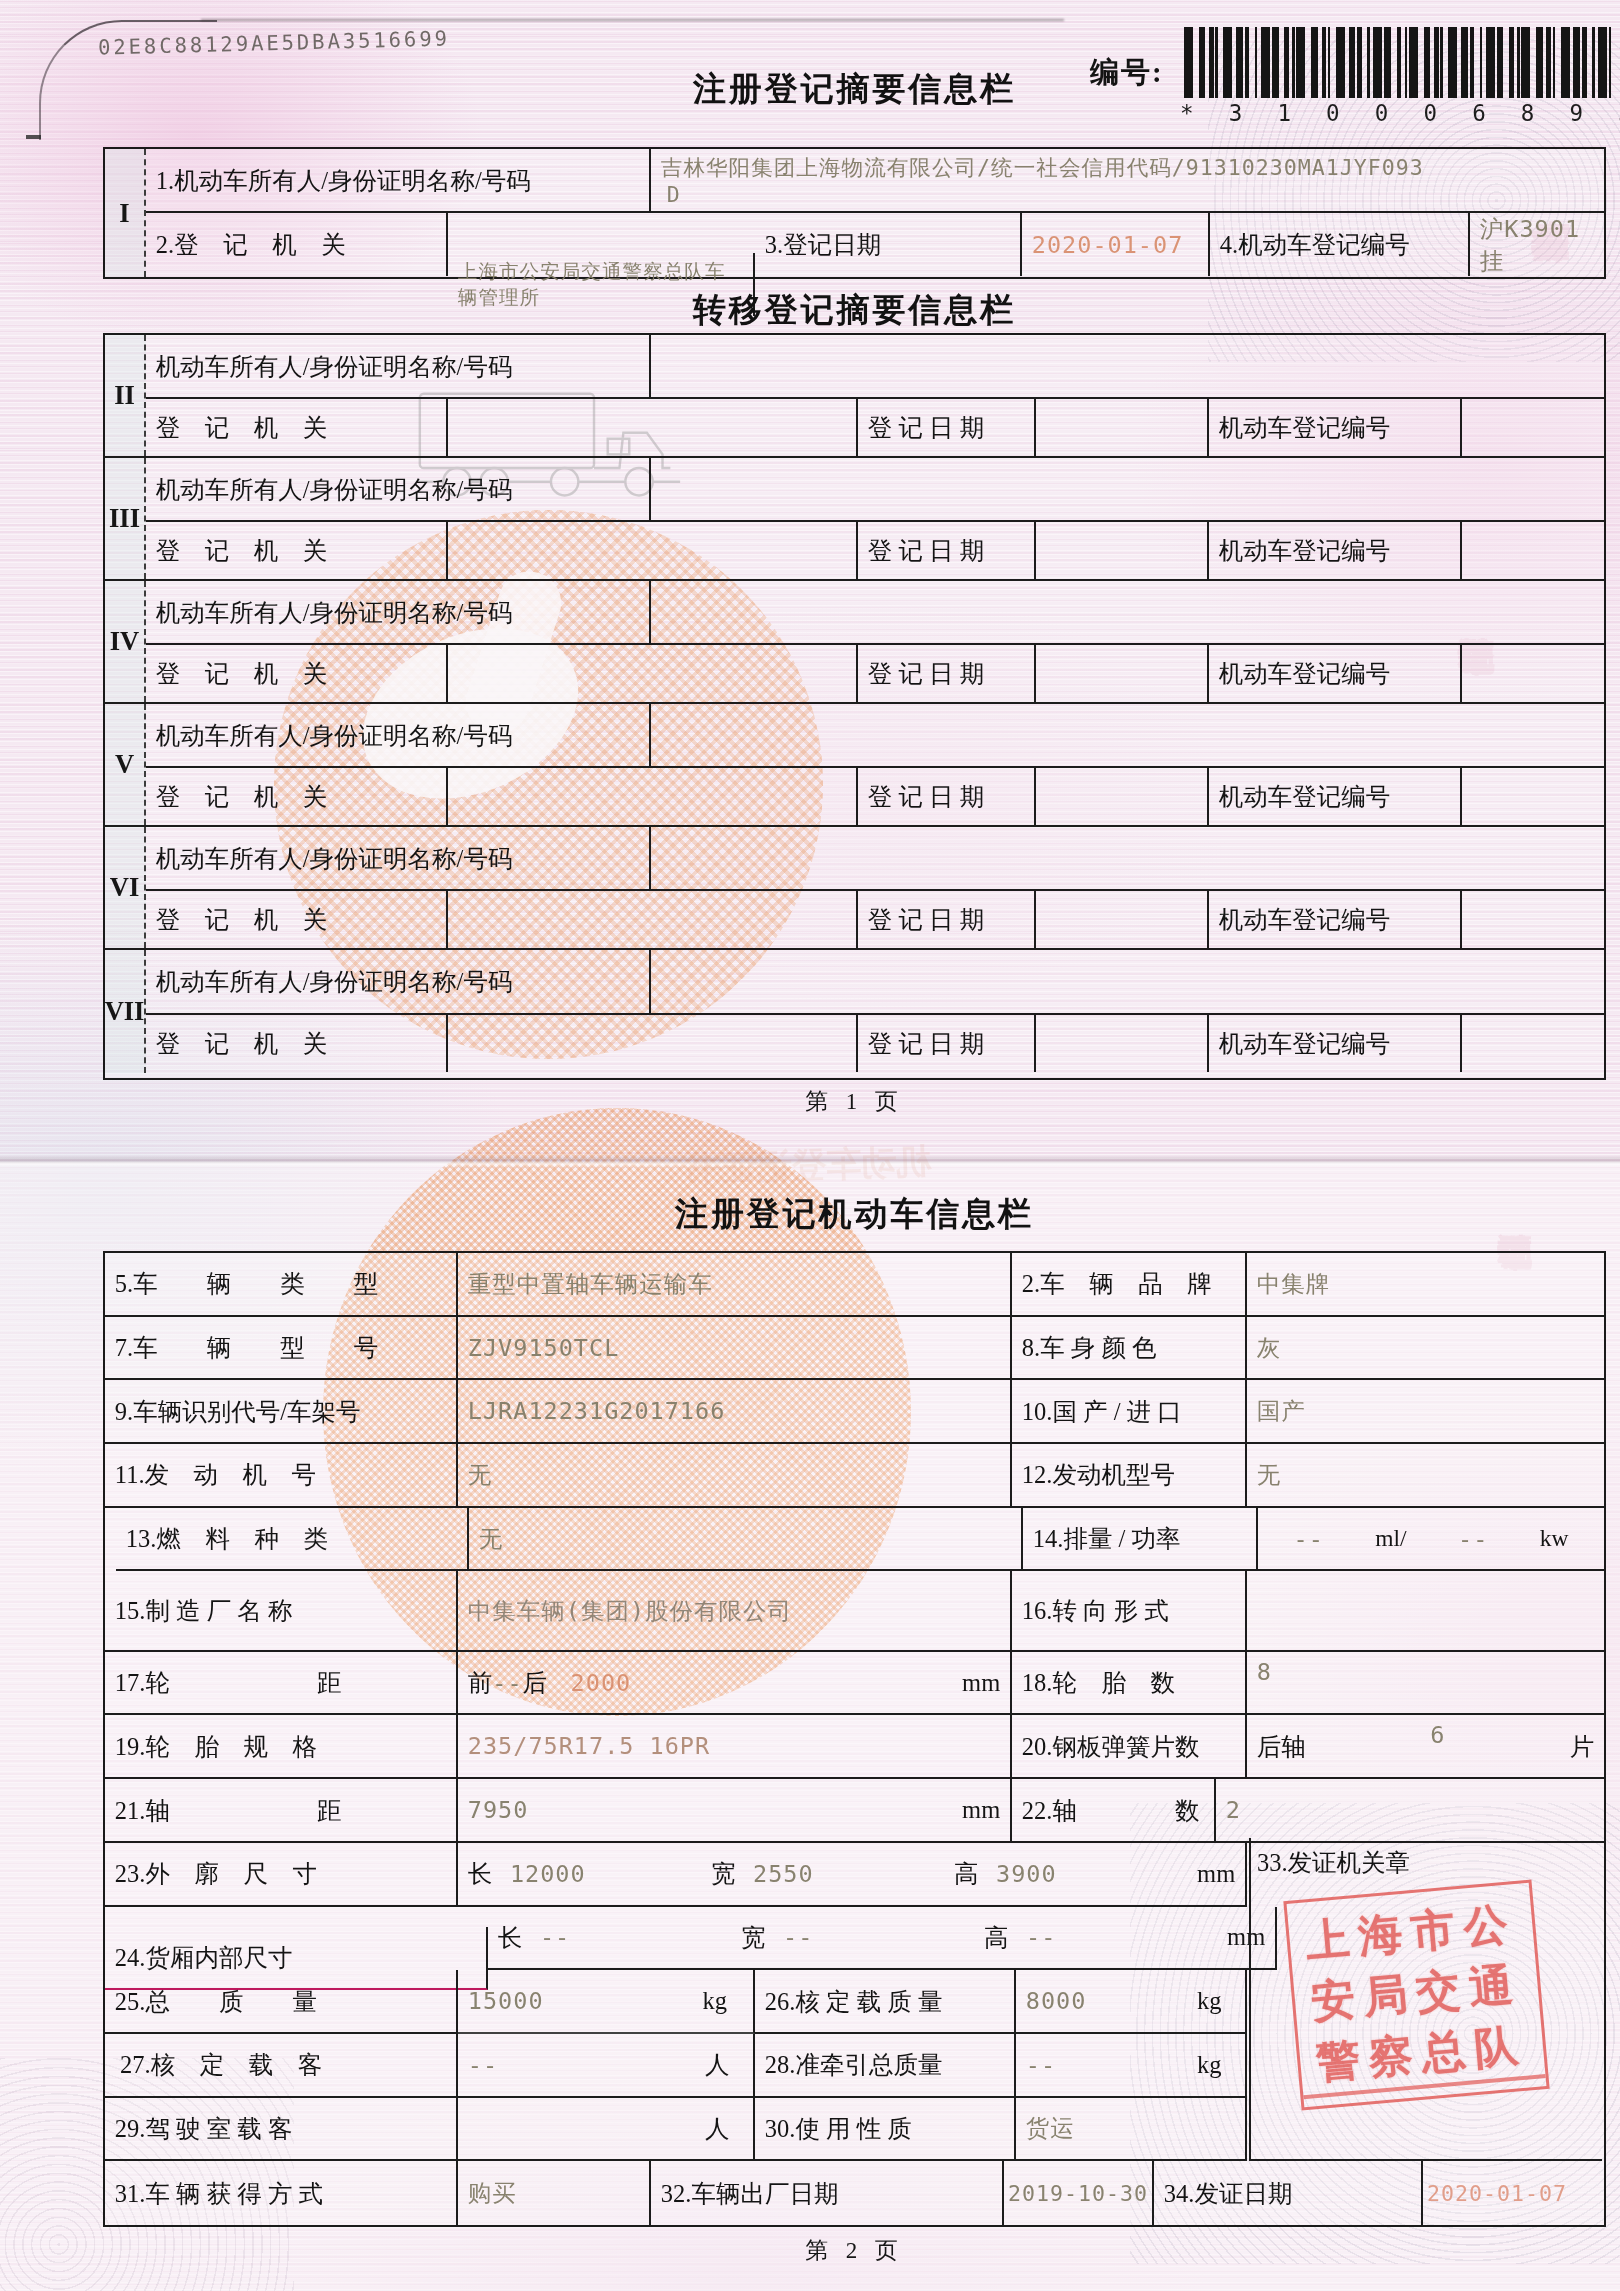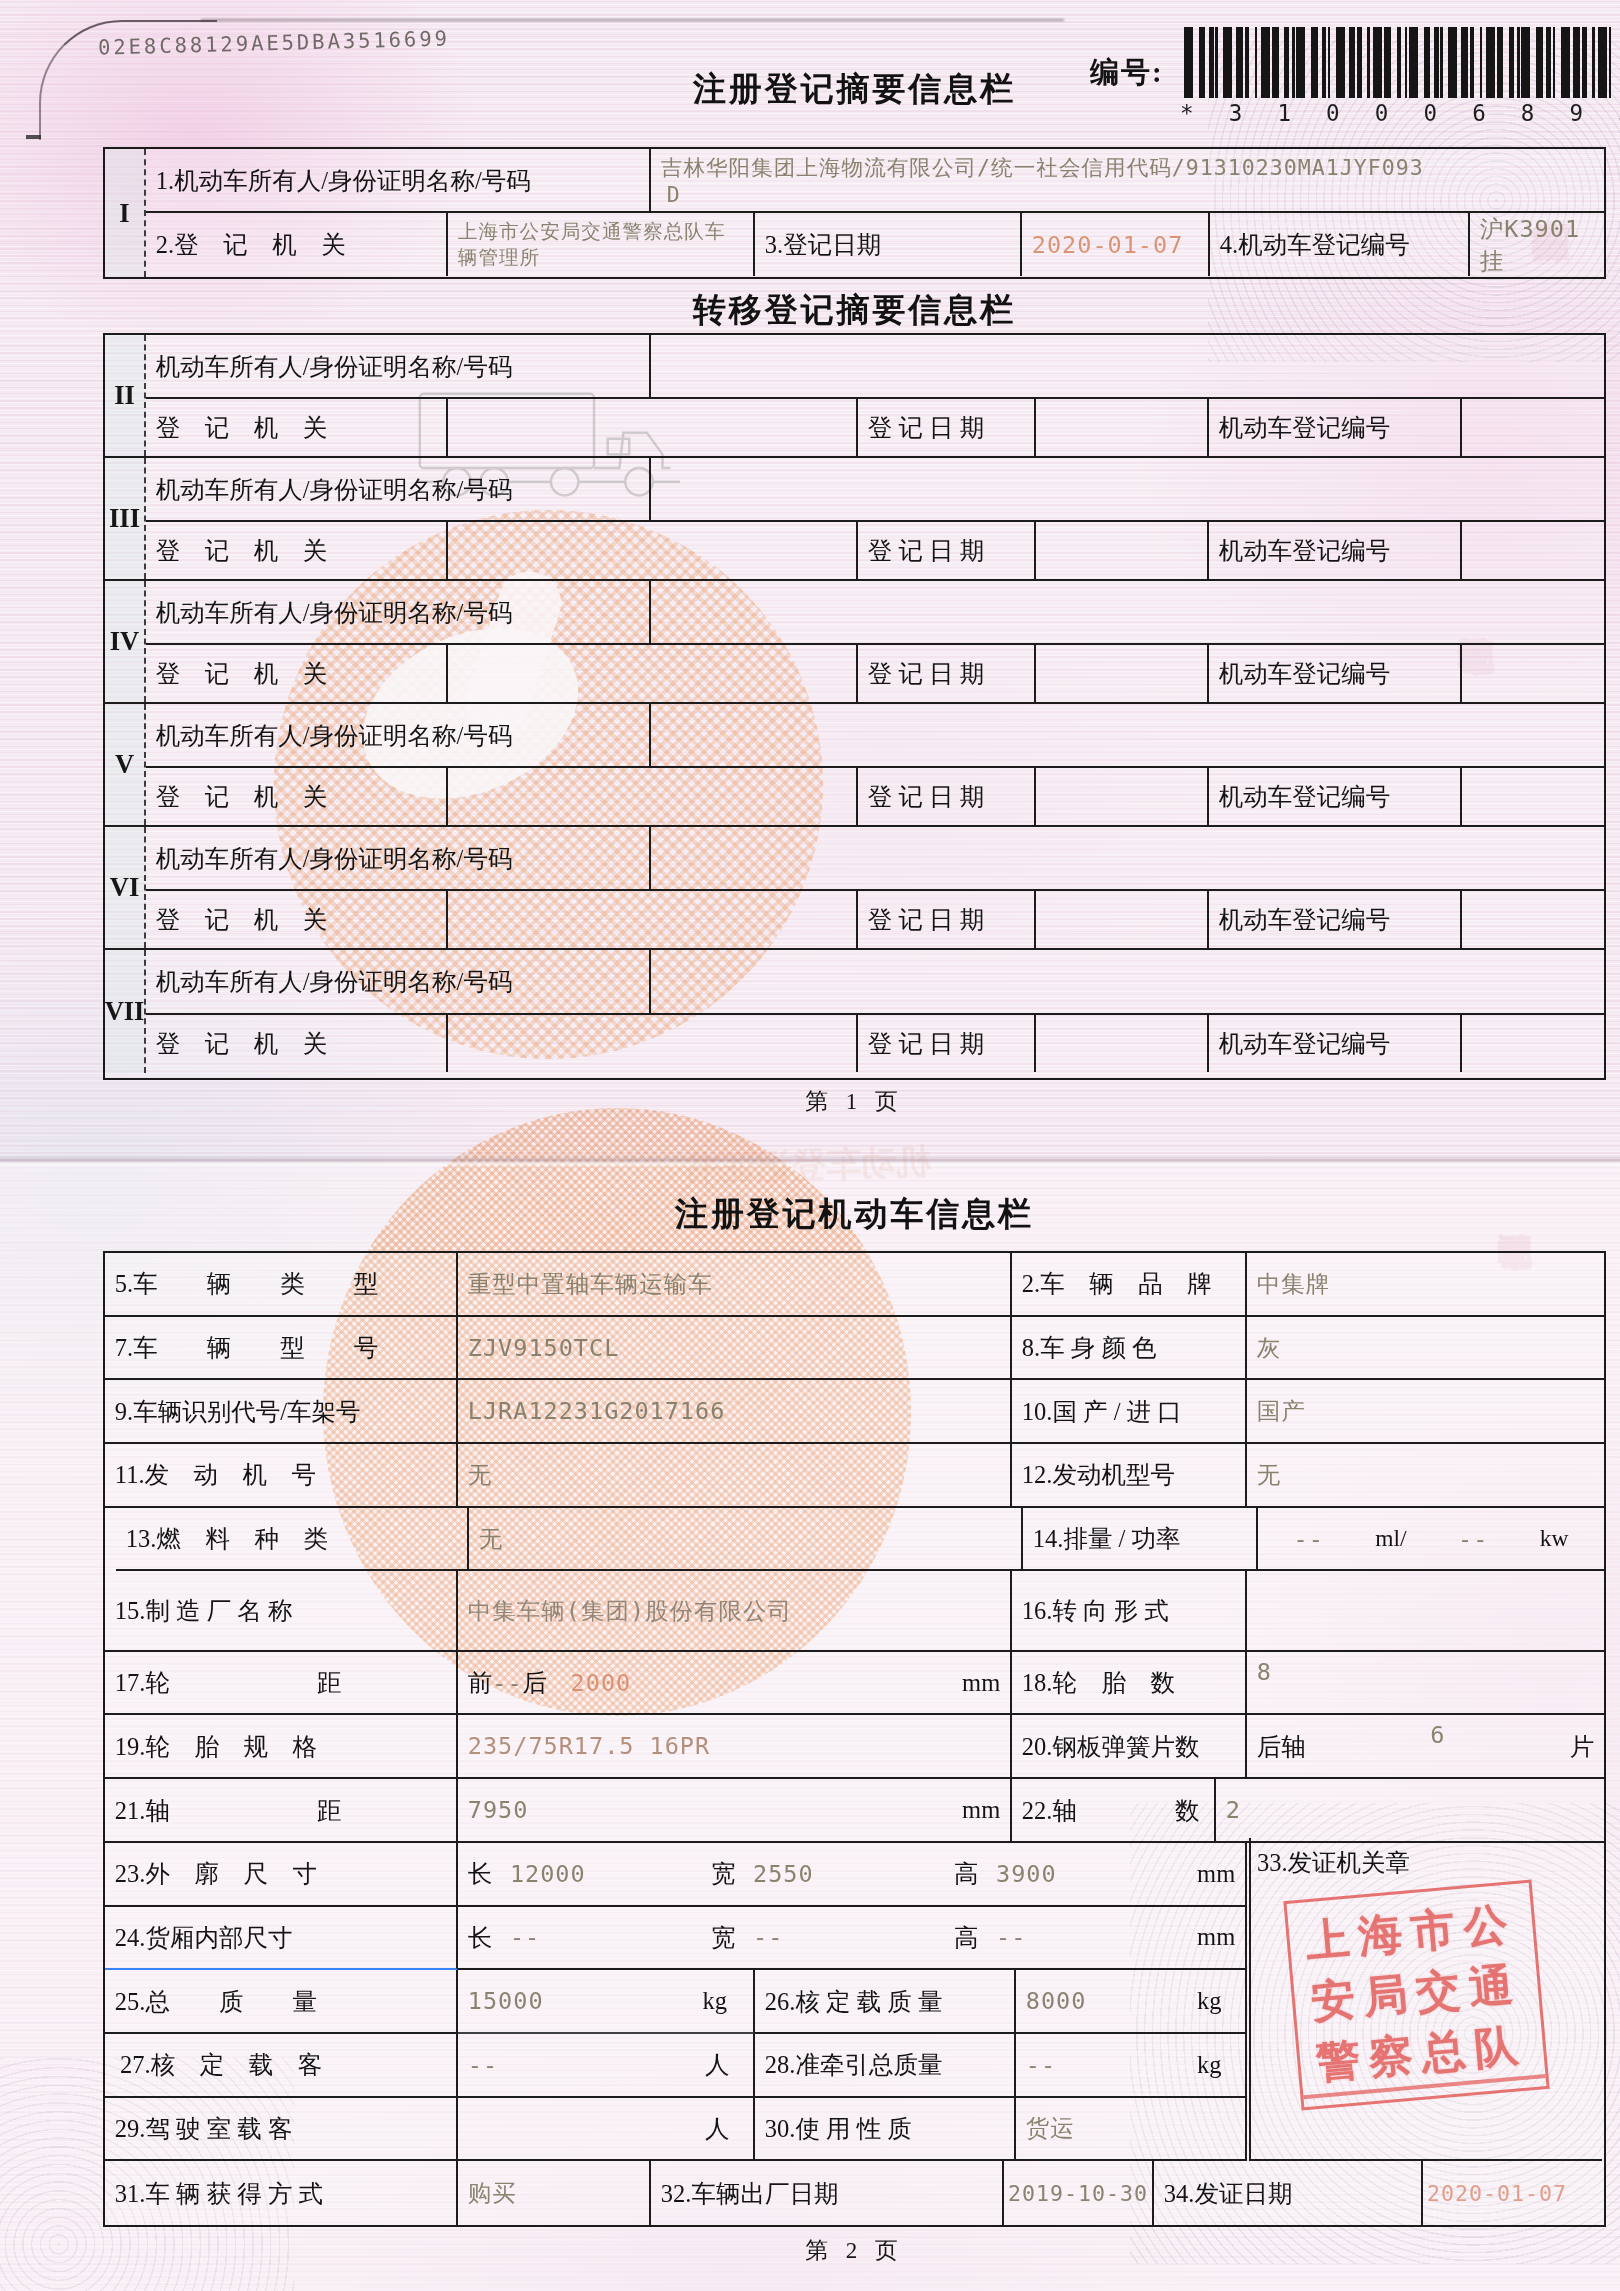--- a/index.html
+++ b/index.html
@@ -177,21 +177,21 @@
     <div class="tmain">
       <div class="r rb" style="height:64px;">
         <div class="c lbl fs25" style="width:505px;">1.机动车所有人/身份证明名称/号码</div>
         <div class="c noR" style="flex:1;align-items:flex-start;flex-direction:column;justify-content:center;">
           <span class="val fs22">吉林华阳集团上海物流有限公司/统一社会信用代码/91310230MA1JYF093</span>
           <span class="val fs22" style="margin-left:5.9px;">D</span>
         </div>
       </div>
       <div class="r" style="height:63px;">
         <div class="c lbl fs25" style="width:302px;">2.登　记　机　关</div>
-        <div class="c" style="width:307px;">
+        <div class="c" style="width:307px;margin-top:40px;">
           <span class="val fs20" style="line-height:25.5px;white-space:normal;">上海市公安局交通警察总队车辆管理所</span>
         </div>
         <div class="c lbl fs25" style="width:267px;">3.登记日期</div>
         <div class="c" style="width:188px;">
           <span class="val fs24 orange">2020-01-07</span>
         </div>
         <div class="c lbl fs25" style="width:260px;">4.机动车登记编号</div>
         <div class="c noR" style="flex:1;">
           <span class="val fs24">沪K3901挂</span>
         </div>
@@ -434,21 +434,21 @@
         <span class="val fs24" style="flex:1;margin-left:17.6px;">12000</span>
         <span class="lbl fs25">宽</span>
         <span class="val fs24" style="flex:1;margin-left:17.6px;">2550</span>
         <span class="lbl fs25">高</span>
         <span class="val fs24" style="flex:1;margin-left:17.6px;">3900</span>
         <span class="lbl fs25">mm</span>
       </div>
     </div>
 
     <div class="r" style="height:65px;">
-      <div class="c lbl fs25" style="width:353px;border-bottom:2px solid #3b82f6;">24.货厢内部尺寸</div>
+      <div class="c lbl fs25" style="width:383px;border-bottom:2px solid #be185d;margin-top:20px;">24.货厢内部尺寸</div>
       <div class="c" style="width:789px;border-bottom:2px solid #1c1c1c;">
         <span class="lbl fs25">长</span>
         <span class="val fs24" style="flex:1;margin-left:17.6px;">--</span>
         <span class="lbl fs25">宽</span>
         <span class="val fs24" style="flex:1;margin-left:17.6px;">--</span>
         <span class="lbl fs25">高</span>
         <span class="val fs24" style="flex:1;margin-left:17.6px;">--</span>
         <span class="lbl fs25">mm</span>
       </div>
     </div>

